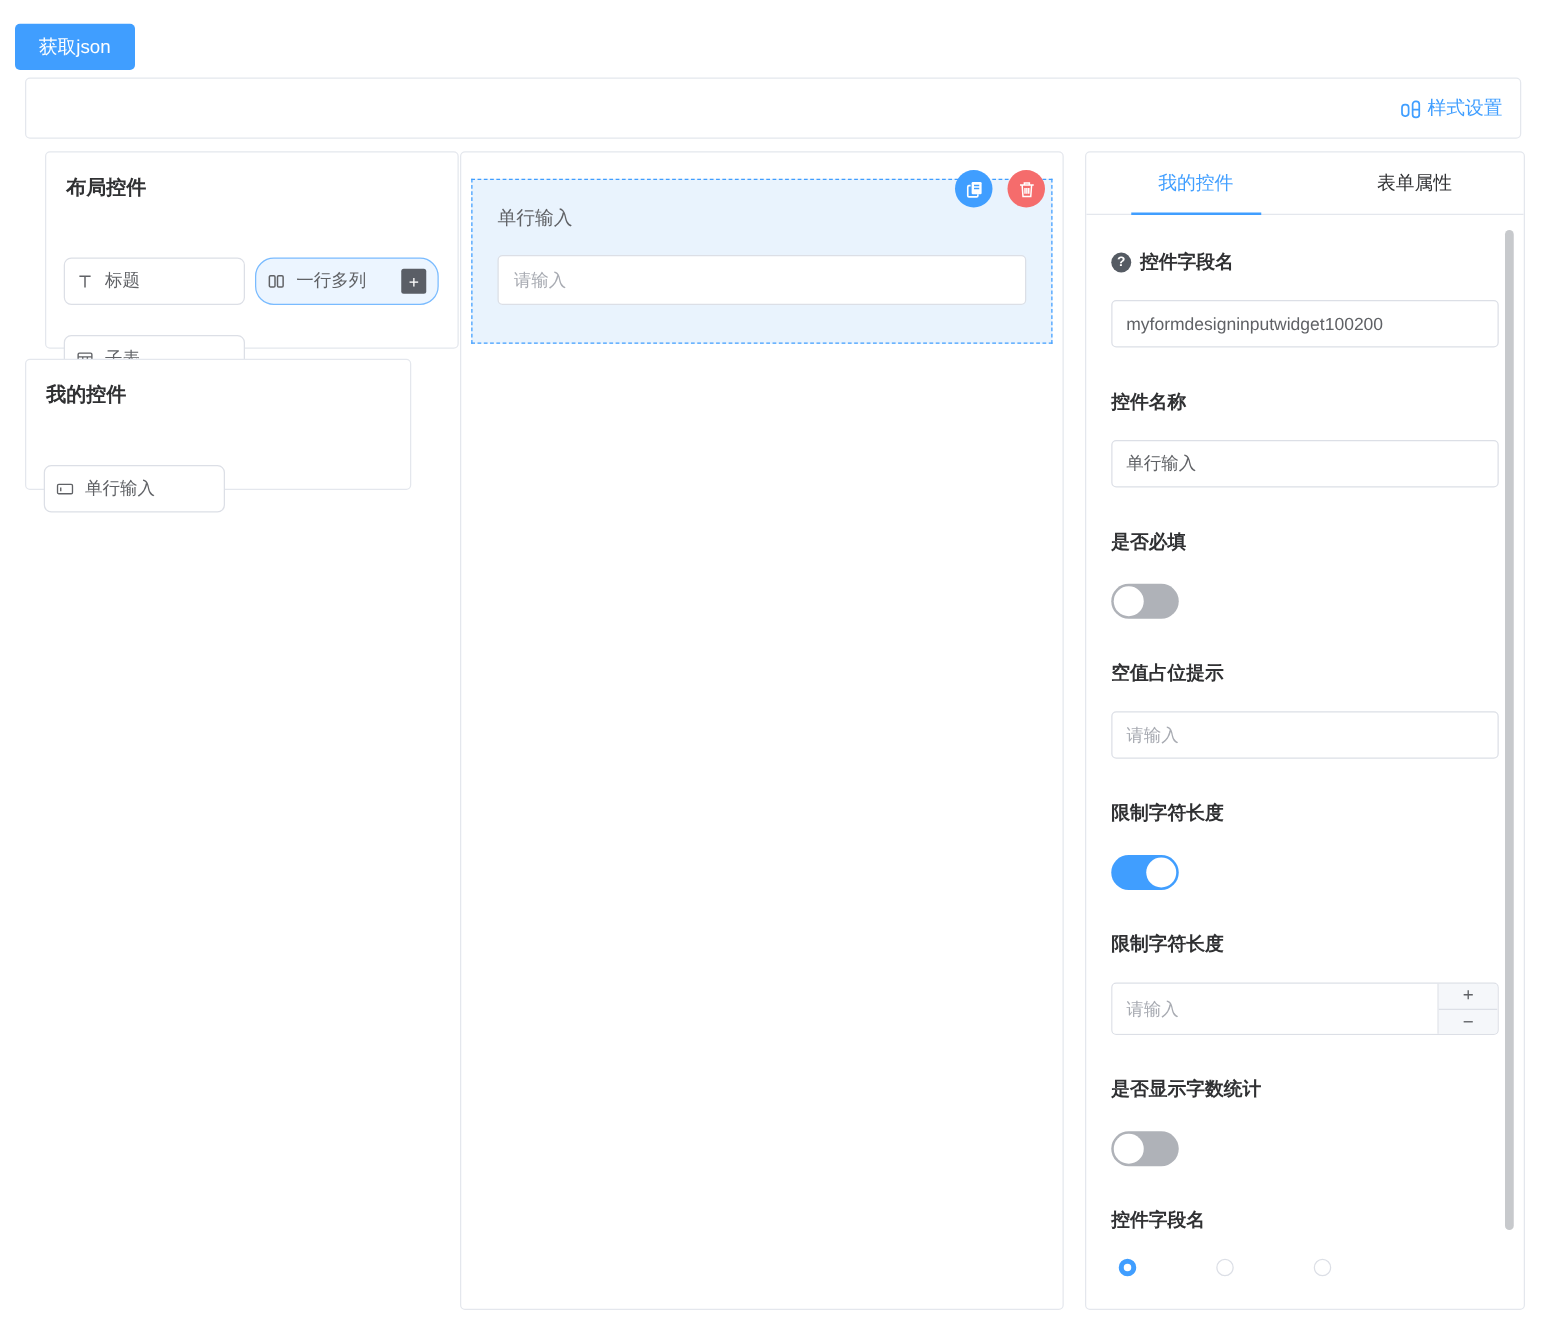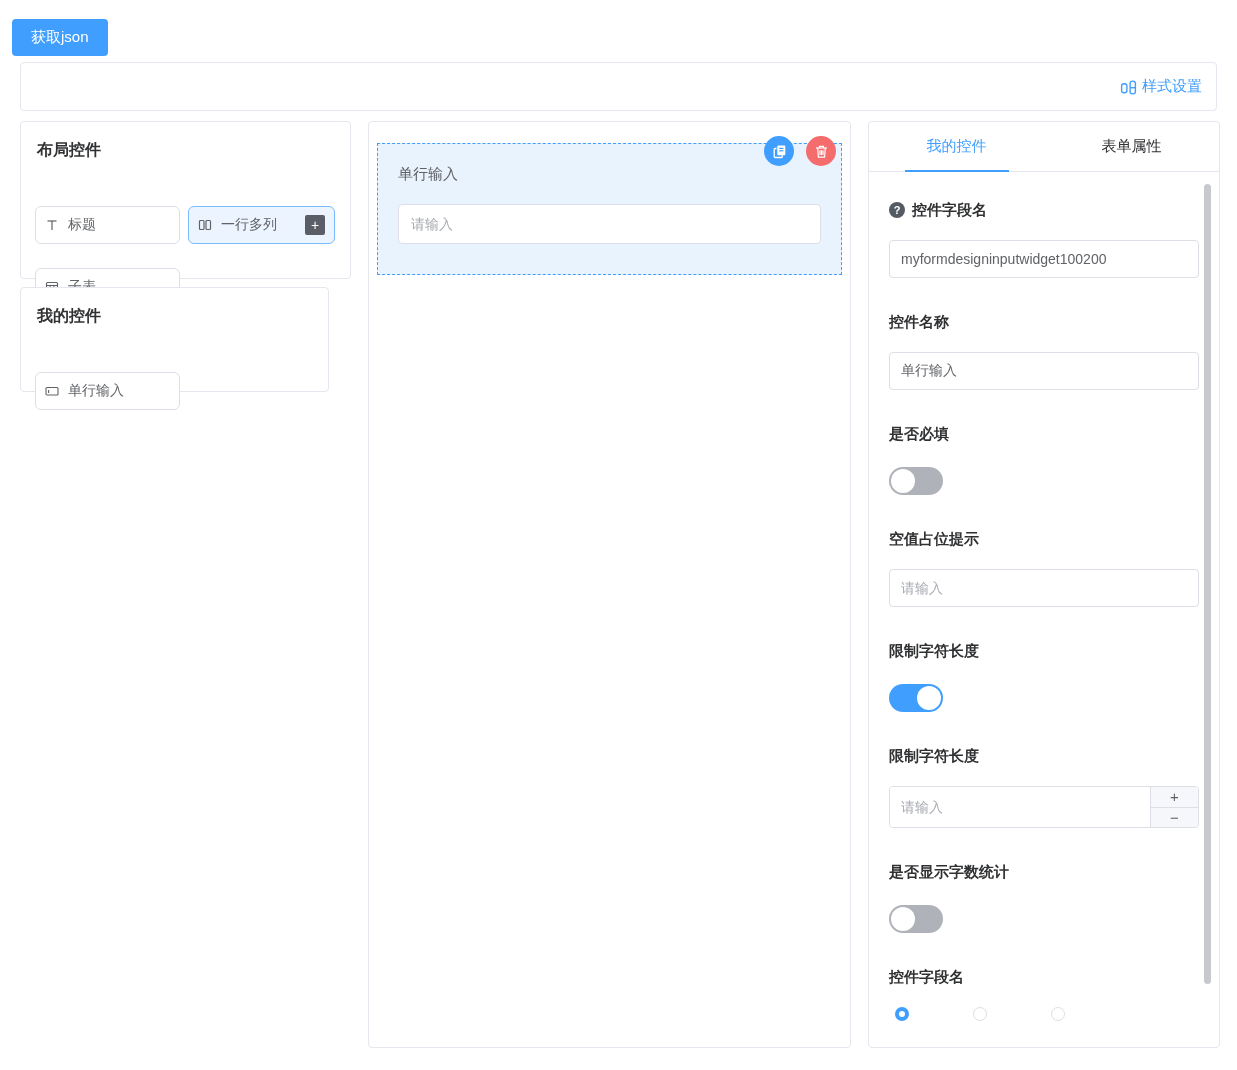--- a/index.html
+++ b/index.html
@@ -35,34 +35,34 @@
   .style-link {
     display: flex; align-items: flex-end; gap: 5px;
     color: #409eff; font-size: 15px; cursor: pointer;
   }
 
   
   .panel {
     position: absolute; background: #fff;
     border: 1px solid #e4e7ed; border-radius: 4px;
   }
-  #layout-panel { left: 20px; top: 121px; width: 331px; height: 158px; }
+  #layout-panel { left: 36px; top: 121px; width: 331px; height: 158px; }
   #my-panel     { left: 20px; top: 287px; width: 309px; height: 105px; }
   .panel-title {
     margin: 18px 16px 13px; font-size: 16px; font-weight: bold; color: #303133;
   }
   .widget-list { display: flex; flex-wrap: wrap; gap: 24px 8px; padding: 0 14px; margin-top: 45px; }
   .widget-item {
     width: 145px; height: 38px;
     border: 1px solid #dcdfe6; border-radius: 6px;
     background: #fff; color: #606266; font-size: 14px;
     display: flex; align-items: center; gap: 9px; padding: 0 9px;
     cursor: grab;
   }
-  .widget-item.active { background: #ecf5ff; border-color: #79bbff; width: 147px; }
+  .widget-item.active { background: #ecf5ff; border-color: #79bbff; width: 147px; border-radius: 15px; }
   .add-badge {
     margin-left: auto; width: 20px; height: 20px; border-radius: 2px;
     background: #5a5e66; color: #fff; font-size: 14px; line-height: 1;
     display: flex; align-items: center; justify-content: center; cursor: pointer;
   }
   .gicon { flex: none; display: inline-flex; }
 
   
   #canvas {
     left: 368px; top: 121px; width: 483px; height: 927px; padding: 8px;

